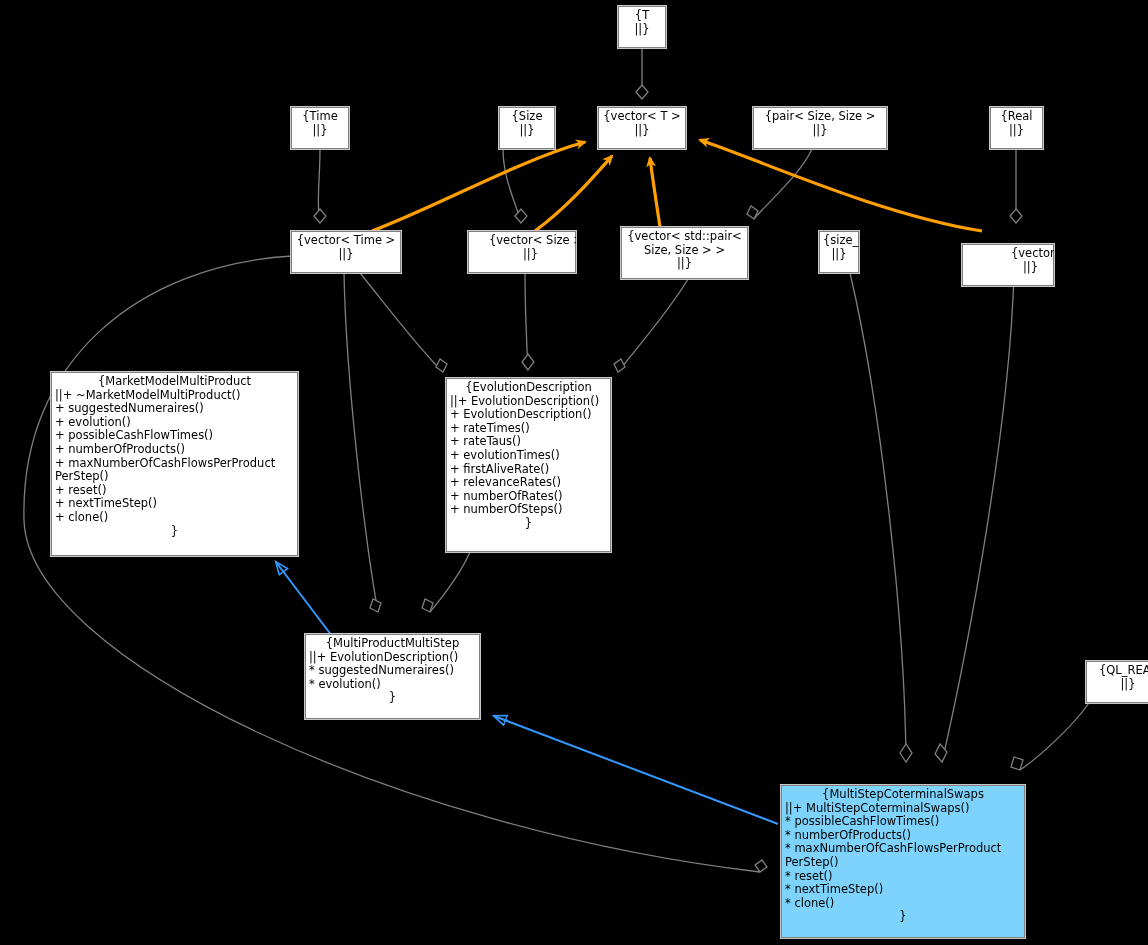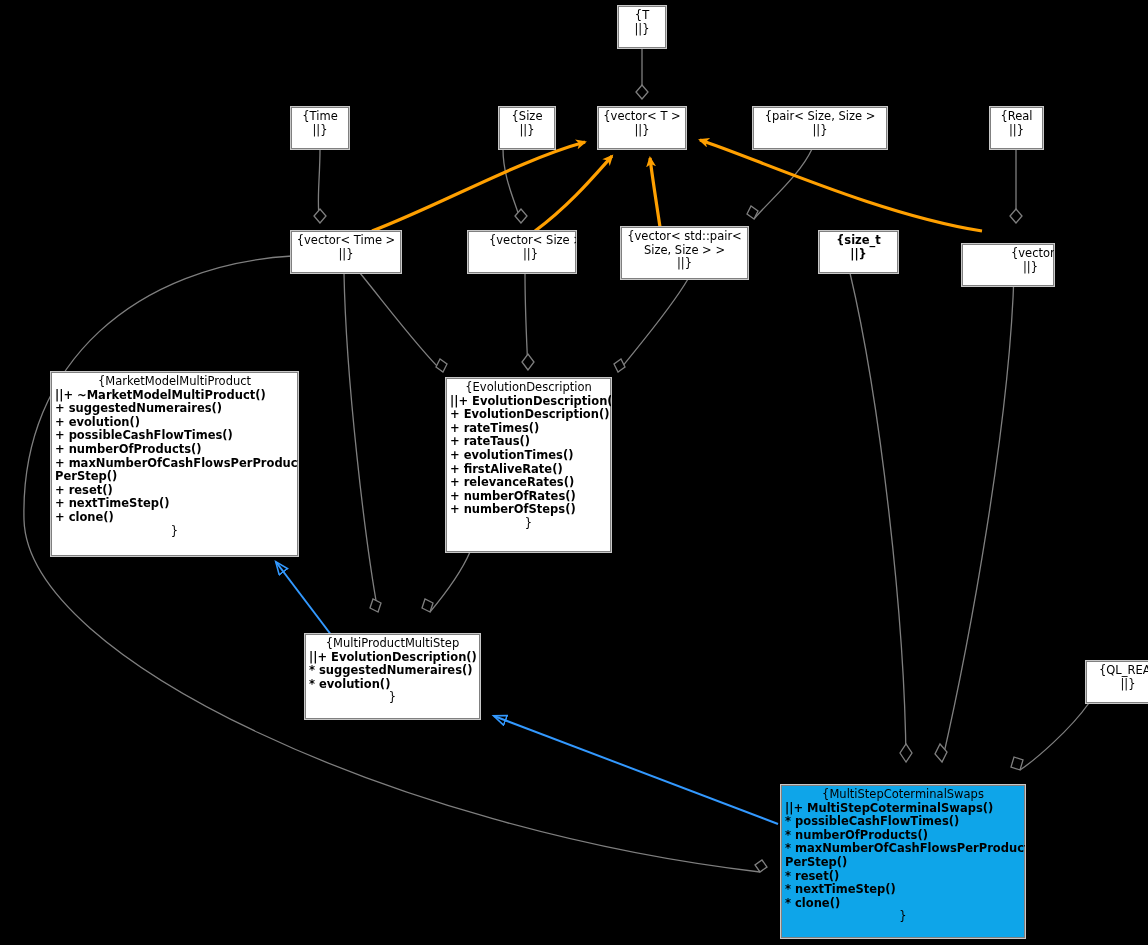--- a/index.html
+++ b/index.html
@@ -6,23 +6,23 @@
   body{width:1148px;height:945px;position:relative;overflow:hidden;
        font-family:"DejaVu Sans","Liberation Sans",sans-serif;}
   #stage{position:absolute;left:0;top:0;width:1148px;height:945px;}
   svg#edges{position:absolute;left:0;top:0;width:1148px;height:945px;}
 
   .node{position:absolute;box-sizing:border-box;background:#ffffff;
         border:1px solid #808080;outline:1px solid #c8c8c8;
         color:#000;font-size:11.5px;line-height:13.6px;
         text-align:left;padding:2px 3px 2px 3px;white-space:pre;}
   .node.small{text-align:center;}
-  .node.highlight{background:#0ea5e9;}
+  .node.highlight{background:#7dd3fc;}
   .node .ttl{display:block;text-align:center;}
-  .node .mem{display:block;font-weight:bold;}
+  .node .mem{display:block;}
   .node .close{display:block;text-align:center;}
 </style>
 </head>
 <body>
 
 <div id="stage">
 
   <svg id="edges" viewBox="0 0 1148 945" xmlns="http://www.w3.org/2000/svg">
     <defs>
       <marker id="orangeArrow" markerWidth="12" markerHeight="12" refX="9" refY="5" orient="auto" markerUnits="userSpaceOnUse">
@@ -98,21 +98,21 @@
       <div class="node small" style="left: 618px; top: 6px; width: 48px; height: 42px;"><span class="ttl">{T</span><span class="close">||}</span></div>
       <div class="node small" style="left: 291px; top: 107px; width: 58px; height: 42px;"><span class="ttl">{Time</span><span class="close">||}</span></div>
       <div class="node small" style="left: 475px; top: 107px; width: 56px; height: 42px; margin-left: 24px;"><span class="ttl">{Size</span><span class="close">||}</span></div>
       <div class="node small" style="left: 598px; top: 107px; width: 88px; height: 42px;"><span class="ttl">{vector&lt; T &gt;</span><span class="close">||}</span></div>
       <div class="node small" style="left: 753px; top: 107px; width: 134px; height: 42px;"><span class="ttl">{pair&lt; Size, Size &gt;</span><span class="close">||}</span></div>
       <div class="node small" style="left: 990px; top: 107px; width: 53px; height: 42px;"><span class="ttl">{Real</span><span class="close">||}</span></div>
       <div class="node small" style="left: 291px; top: 231px; width: 110px; height: 42px;"><span class="ttl">{vector&lt; Time &gt;</span><span class="close">||}</span></div>
       <div class="node small" style="left: 468px; top: 231px; width: 108px; height: 42px; padding-left: 20px;"><span class="ttl">{vector&lt; Size &gt;</span><span class="close">||}</span></div>
       <div class="node small" style="left: 621px; top: 227px; width: 127px; height: 52px;"><span class="ttl">{vector&lt; std::pair&lt;
 Size, Size &gt; &gt;</span><span class="close">||}</span></div>
-      <div class="node small" style="left: 819px; top: 231px; width: 79px; height: 42px; font-weight: bold;"><span class="ttl">{size_t</span><span class="close">||}</span></div>
+      <div class="node small" style="left: 819px; top: 231px; width: 40px; height: 42px;"><span class="ttl">{size_t</span><span class="close">||}</span></div>
       <div class="node small" style="left: 962px; top: 244px; width: 92px; height: 42px; padding-left: 48px;"><span class="ttl">{vector&lt; Real &gt;</span><span class="close">||}</span></div>
       <div class="node" style="left: 51px; top: 372px; width: 247px; height: 184px;"><span class="ttl">{MarketModelMultiProduct</span><span class="mem">||+ ~MarketModelMultiProduct()</span><span class="mem">+ suggestedNumeraires()</span><span class="mem">+ evolution()</span><span class="mem">+ possibleCashFlowTimes()</span><span class="mem">+ numberOfProducts()</span><span class="mem">+ maxNumberOfCashFlowsPerProduct</span><span class="mem">PerStep()</span><span class="mem">+ reset()</span><span class="mem">+ nextTimeStep()</span><span class="mem">+ clone()</span><span class="close">}</span></div>
       <div class="node" style="left: 446px; top: 378px; width: 165px; height: 174px;"><span class="ttl">{EvolutionDescription</span><span class="mem">||+ EvolutionDescription()</span><span class="mem">+ EvolutionDescription()</span><span class="mem">+ rateTimes()</span><span class="mem">+ rateTaus()</span><span class="mem">+ evolutionTimes()</span><span class="mem">+ firstAliveRate()</span><span class="mem">+ relevanceRates()</span><span class="mem">+ numberOfRates()</span><span class="mem">+ numberOfSteps()</span><span class="close">}</span></div>
       <div class="node" style="left: 305px; top: 634px; width: 175px; height: 85px;"><span class="ttl">{MultiProductMultiStep</span><span class="mem">||+ EvolutionDescription()</span><span class="mem">* suggestedNumeraires()</span><span class="mem">* evolution()</span><span class="close">}</span></div>
       <div class="node small" style="left: 1058px; top: 661px; width: 84px; height: 42px; margin-left: 28px;"><span class="ttl">{QL_REAL</span><span class="close">||}</span></div>
       <div class="node highlight" style="left: 781px; top: 785px; width: 244px; height: 153px;"><span class="ttl">{MultiStepCoterminalSwaps</span><span class="mem">||+ MultiStepCoterminalSwaps()</span><span class="mem">* possibleCashFlowTimes()</span><span class="mem">* numberOfProducts()</span><span class="mem">* maxNumberOfCashFlowsPerProduct</span><span class="mem">PerStep()</span><span class="mem">* reset()</span><span class="mem">* nextTimeStep()</span><span class="mem">* clone()</span><span class="close">}</span></div>
     </div>
 
 </div>
 

